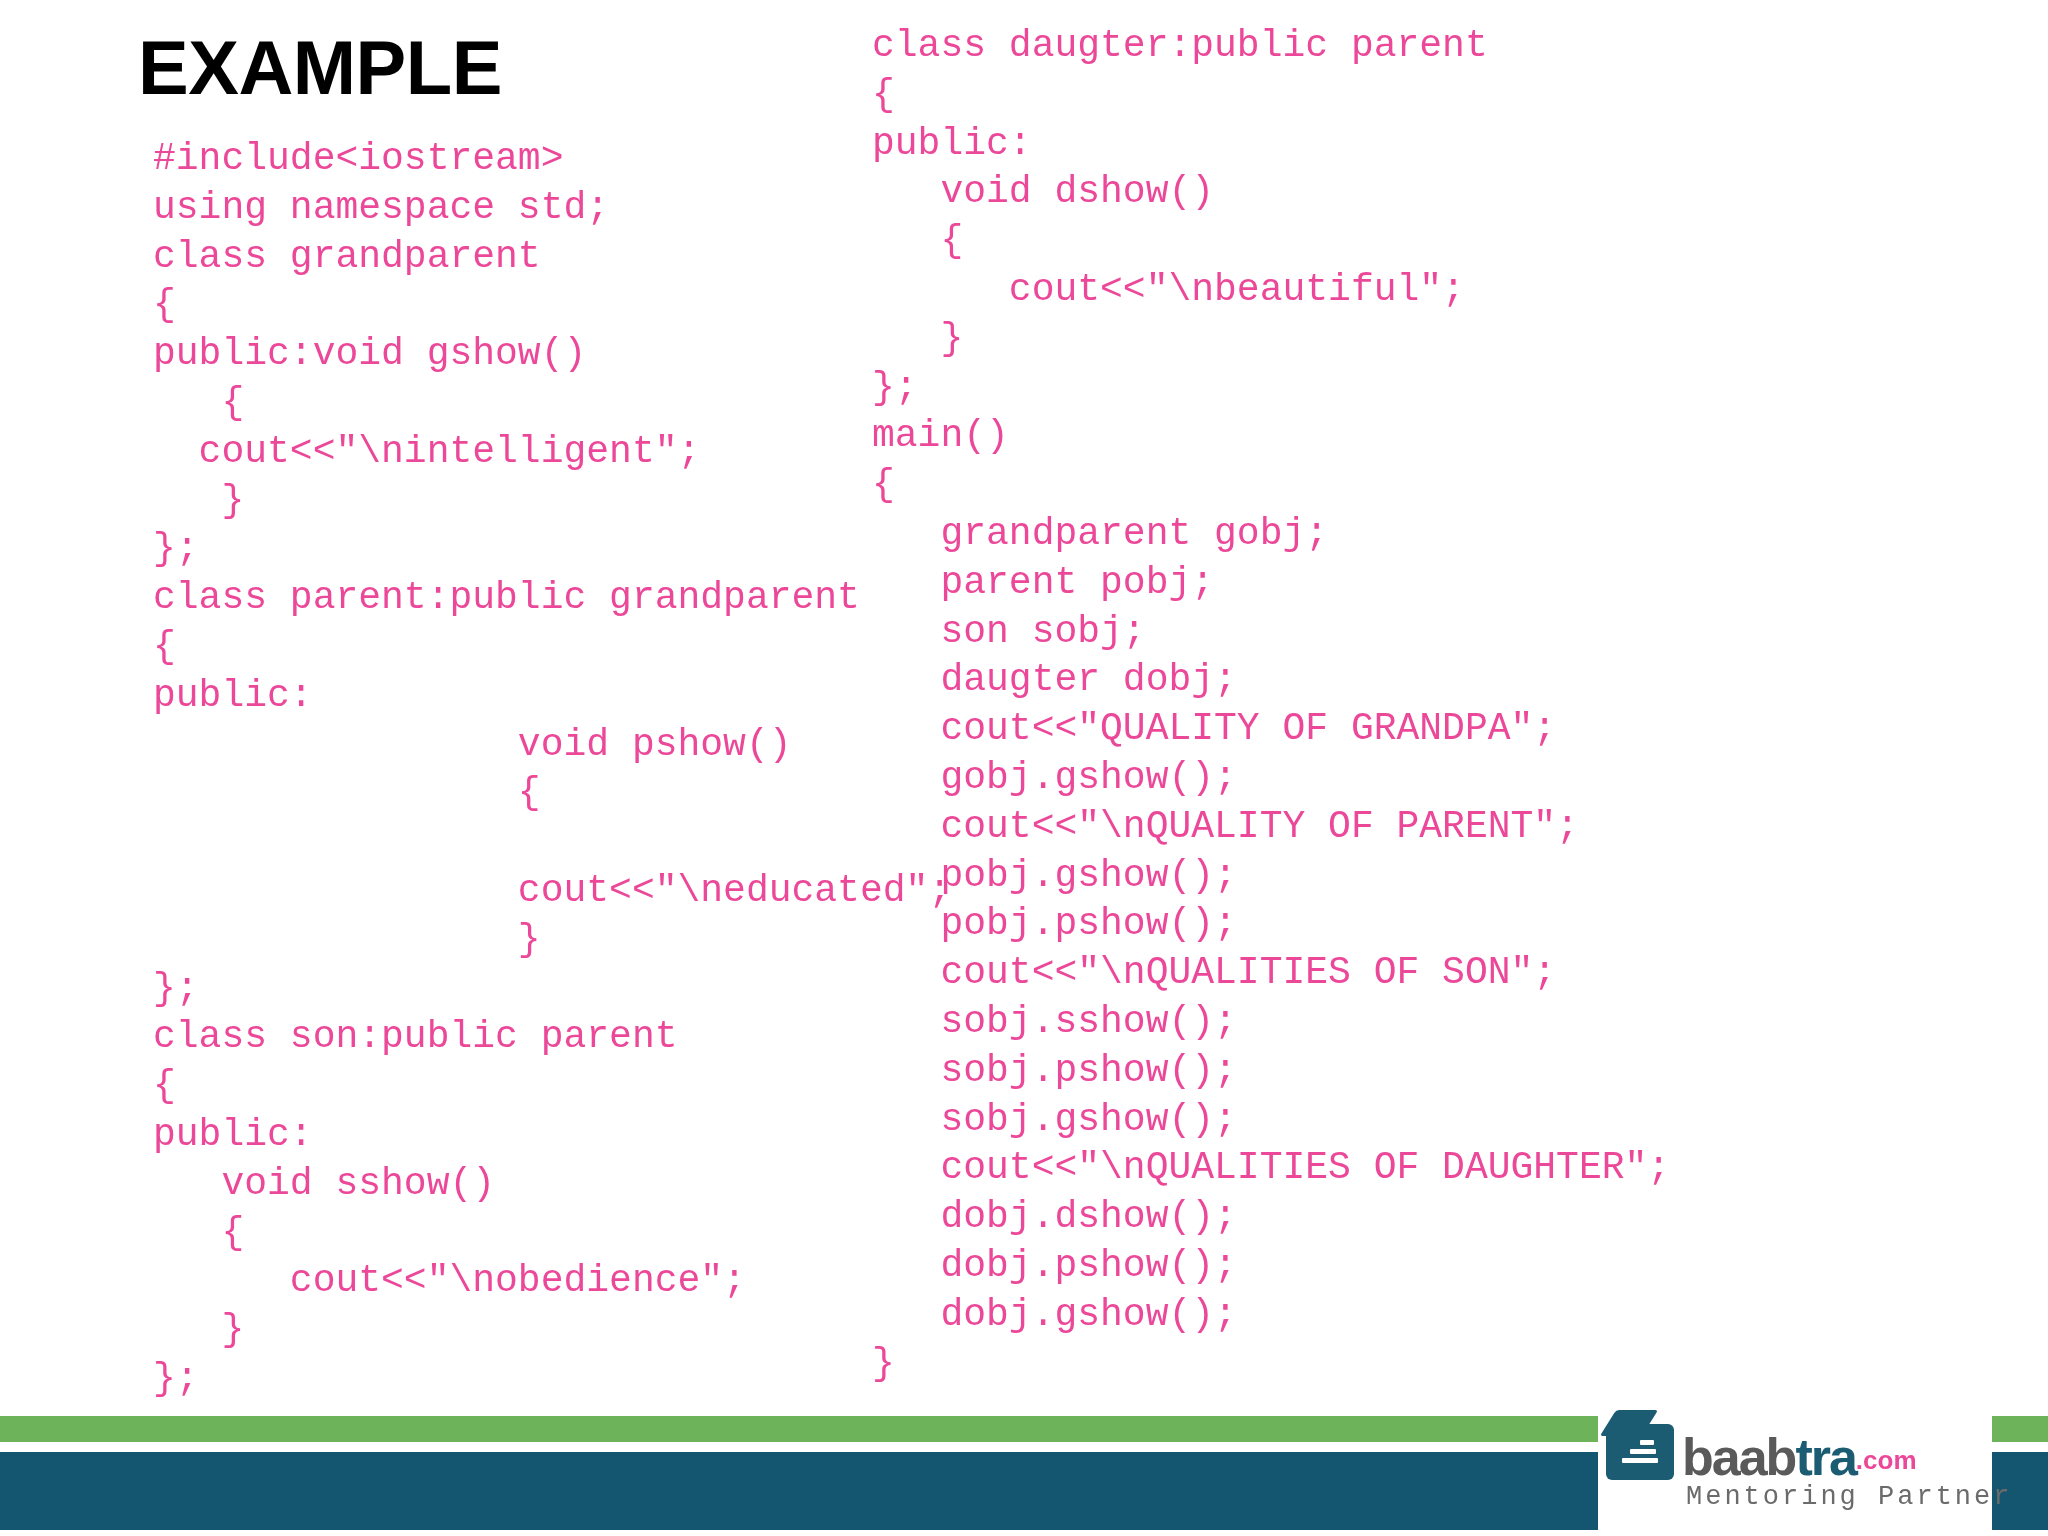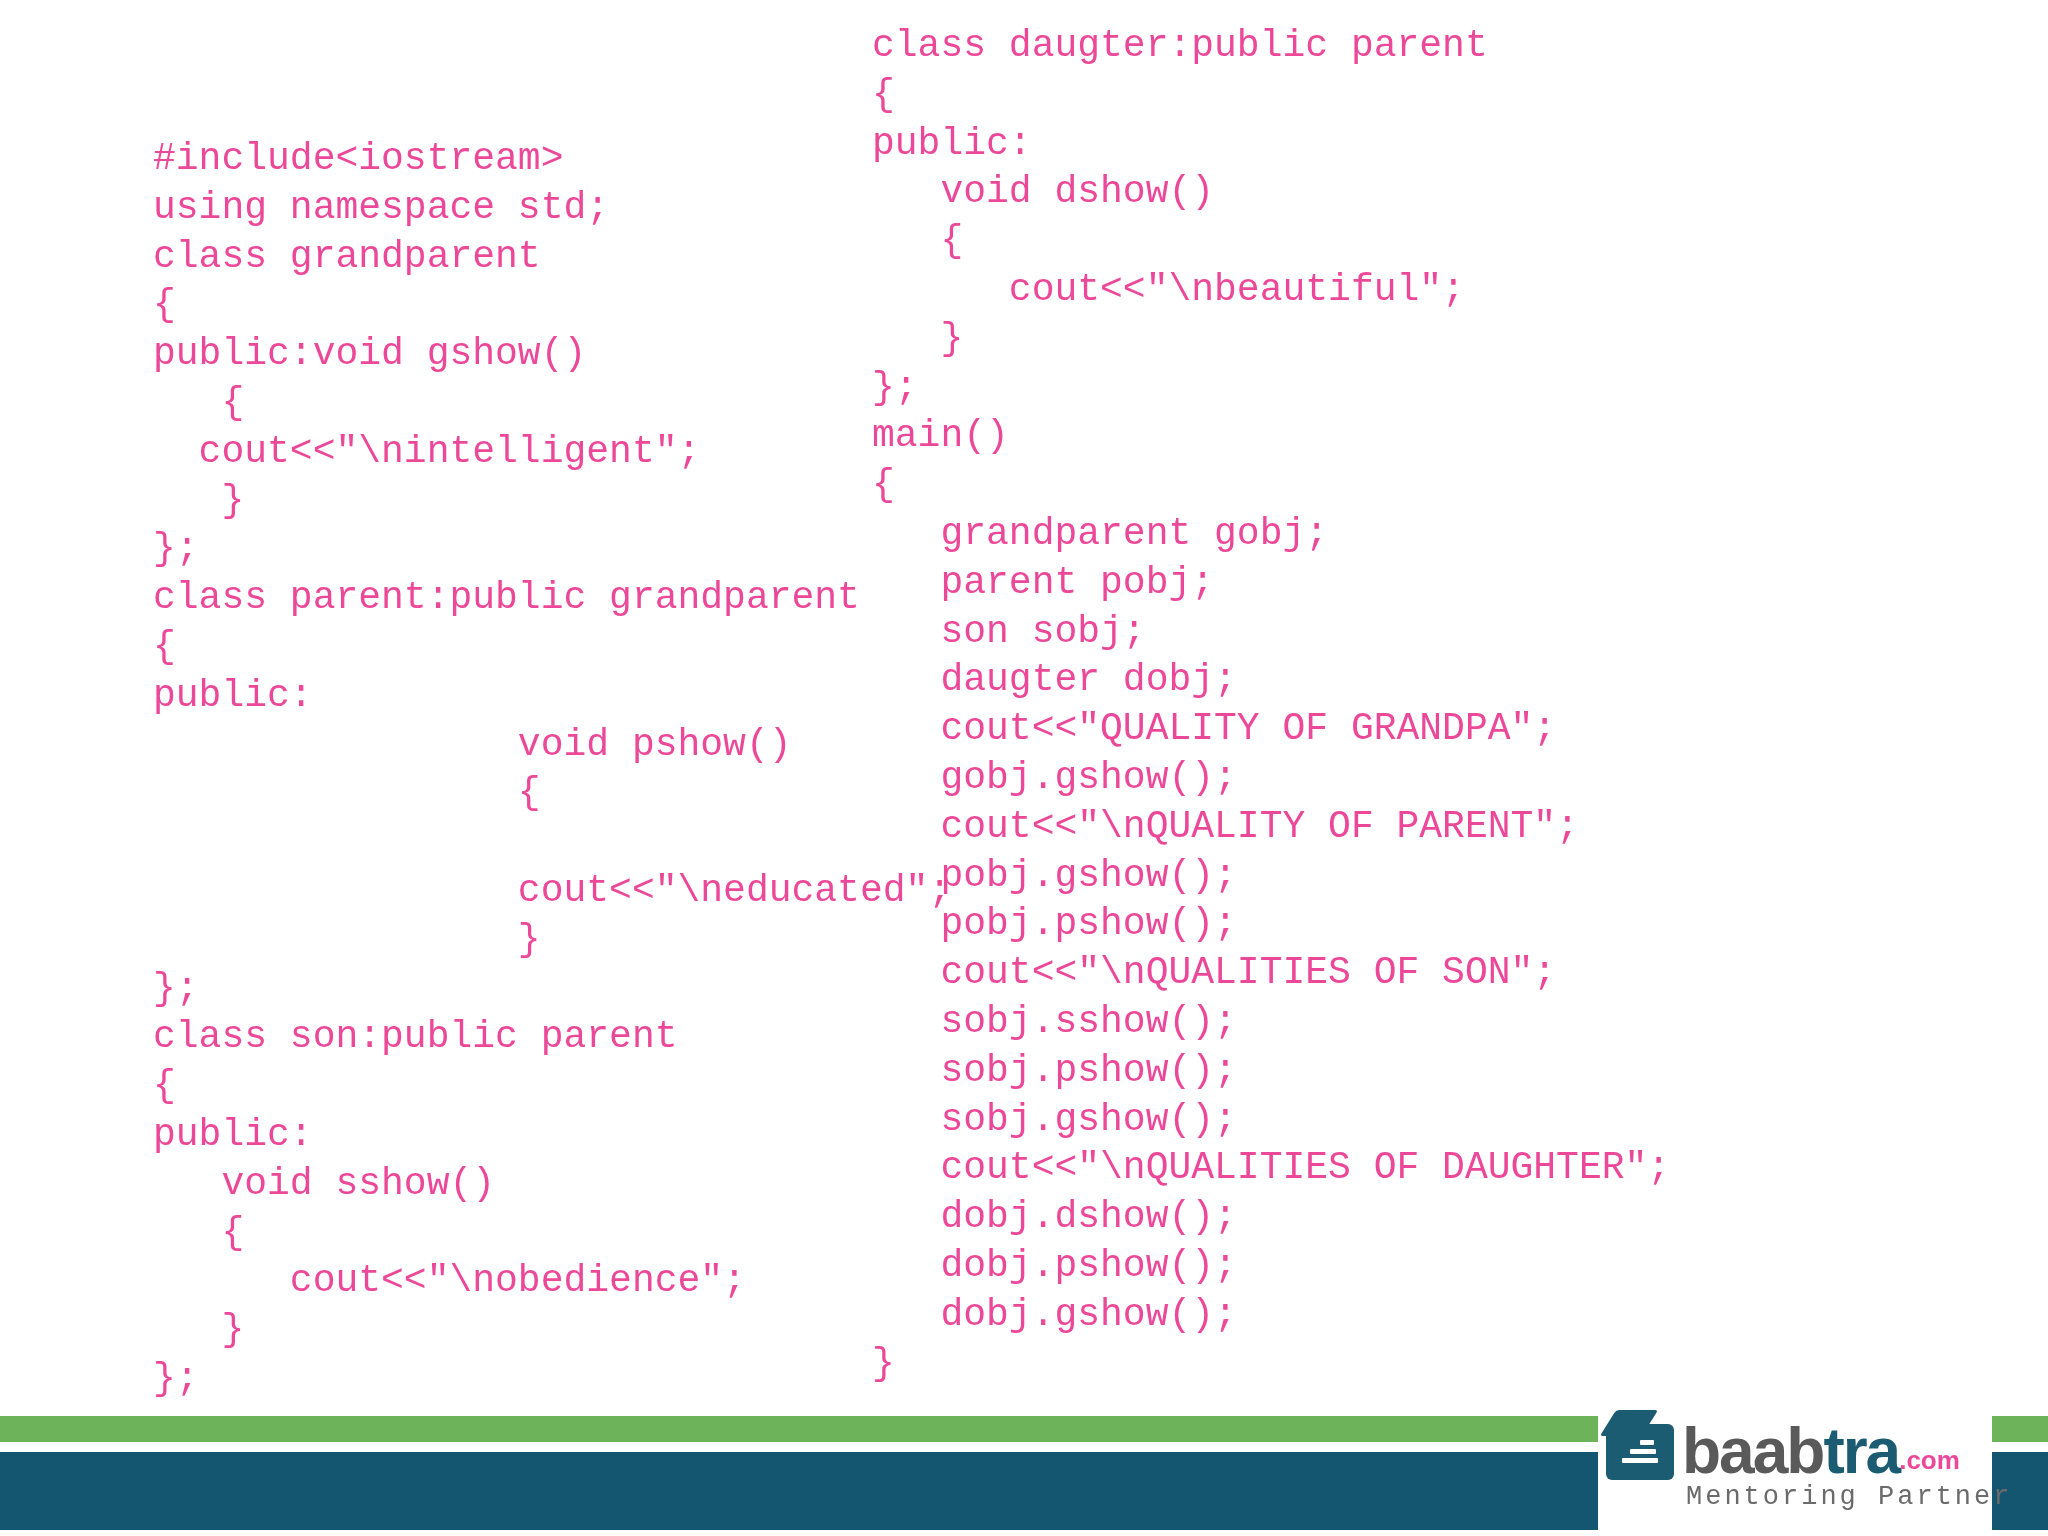--- a/index.html
+++ b/index.html
@@ -147,21 +147,21 @@
     display: block;
     background: #ffffff;
     height: 5px;
     margin-bottom: 4px;
     border-radius: 1px;
   }
   #logo-mark .bars i:nth-child(1) { width: 14px; margin-left: 20px; }
   #logo-mark .bars i:nth-child(2) { width: 26px; margin-left: 10px; }
   #logo-mark .bars i:nth-child(3) { width: 36px; margin-left: 2px; }
   #logo-word {
-    font-size: 64px;
+    font-size: 52px;
     font-weight: bold;
     letter-spacing: -2px;
     line-height: 0.95;
     color: #5a5a5a;
   }
   #logo-word .tra { color: #1b5c73; }
   #logo-dotcom {
     font-size: 26px;
     font-weight: bold;
     color: #ec4899;
@@ -177,20 +177,21 @@
     letter-spacing: 3px;
     color: #6b6b6b;
     white-space: pre;
   }
 </style>
 </head>
 <body>
 
 <div id="slide">
 
+  <div class="slide-title">EXAMPLE</div>
 
   <div class="code-col" id="col-left"><span class="code-line">#include&lt;iostream&gt;</span><span class="code-line">using namespace std;</span><span class="code-line">class grandparent</span><span class="code-line">{</span><span class="code-line">public:void gshow()</span><span class="code-line">   {</span><span class="code-line">  cout&lt;&lt;"\nintelligent";</span><span class="code-line">   }</span><span class="code-line">};</span><span class="code-line">class parent:public grandparent</span><span class="code-line">{</span><span class="code-line">public:</span><span class="code-line">                void pshow()</span><span class="code-line">                {</span><span class="code-line blank">&nbsp;</span><span class="code-line">                cout&lt;&lt;"\neducated";</span><span class="code-line">                }</span><span class="code-line">};</span><span class="code-line">class son:public parent</span><span class="code-line">{</span><span class="code-line">public:</span><span class="code-line">   void sshow()</span><span class="code-line">   {</span><span class="code-line">      cout&lt;&lt;"\nobedience";</span><span class="code-line">   }</span><span class="code-line">};</span></div>
 
   <div class="code-col" id="col-right"><span class="code-line">class daugter:public parent</span><span class="code-line">{</span><span class="code-line">public:</span><span class="code-line">   void dshow()</span><span class="code-line">   {</span><span class="code-line">      cout&lt;&lt;"\nbeautiful";</span><span class="code-line">   }</span><span class="code-line">};</span><span class="code-line">main()</span><span class="code-line">{</span><span class="code-line">   grandparent gobj;</span><span class="code-line">   parent pobj;</span><span class="code-line">   son sobj;</span><span class="code-line">   daugter dobj;</span><span class="code-line">   cout&lt;&lt;"QUALITY OF GRANDPA";</span><span class="code-line">   gobj.gshow();</span><span class="code-line">   cout&lt;&lt;"\nQUALITY OF PARENT";</span><span class="code-line">   pobj.gshow();</span><span class="code-line">   pobj.pshow();</span><span class="code-line">   cout&lt;&lt;"\nQUALITIES OF SON";</span><span class="code-line">   sobj.sshow();</span><span class="code-line">   sobj.pshow();</span><span class="code-line">   sobj.gshow();</span><span class="code-line">   cout&lt;&lt;"\nQUALITIES OF DAUGHTER";</span><span class="code-line">   dobj.dshow();</span><span class="code-line">   dobj.pshow();</span><span class="code-line">   dobj.gshow();</span><span class="code-line">}</span></div>
 
   <div id="footer">
     <div class="bar-green" id="green-main"></div>
     <div class="bar-dark" id="dark-main"></div>
     <div class="bar-green" id="green-right"></div>
     <div class="bar-dark" id="dark-right"></div>

